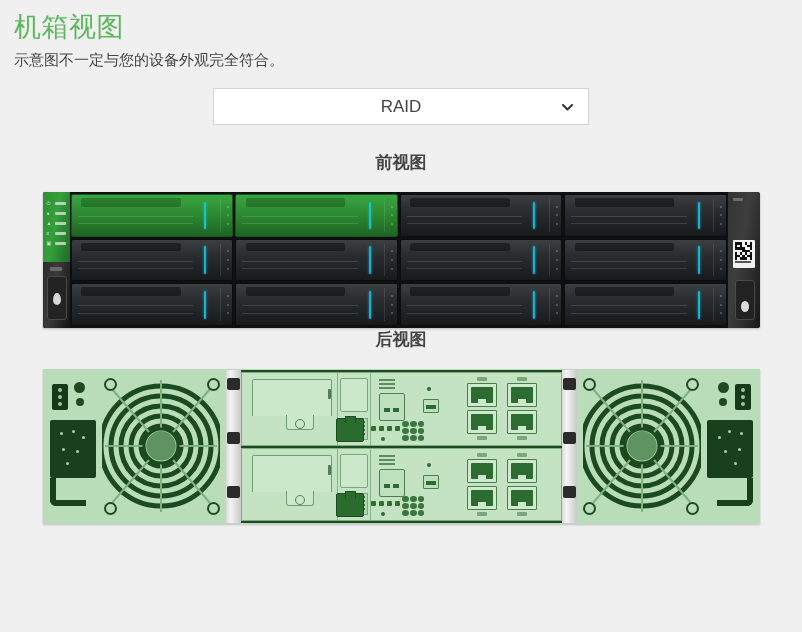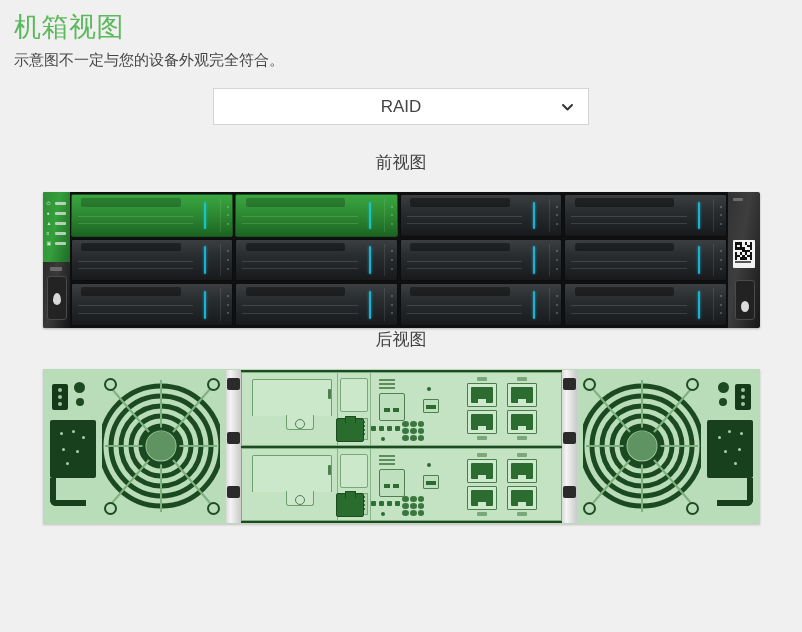--- a/index.html
+++ b/index.html
@@ -67,20 +67,21 @@
     display: block;
   }
   .chevron-down svg { display: block; }
 
   
   .view-label {
     text-align: center;
     font-size: 17px;
     color: #444444;
     margin: 0;
+    font-weight: bold;
   }
   .front-label { margin-top: 26px; }
   .rear-label  { }
 
   
   .chassis-area {
     margin: 0 auto;
     width: 717px;
     position: relative;
   }

